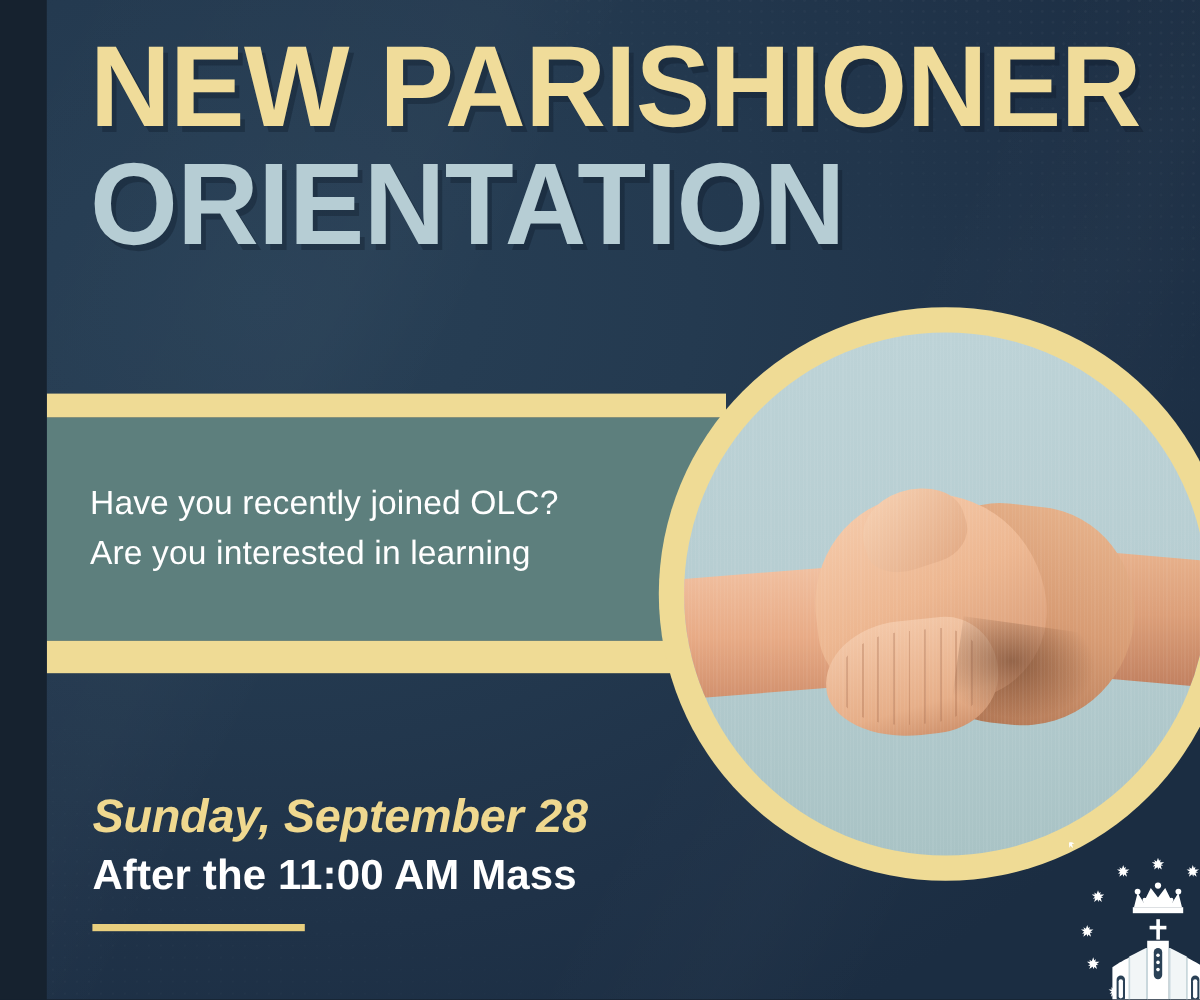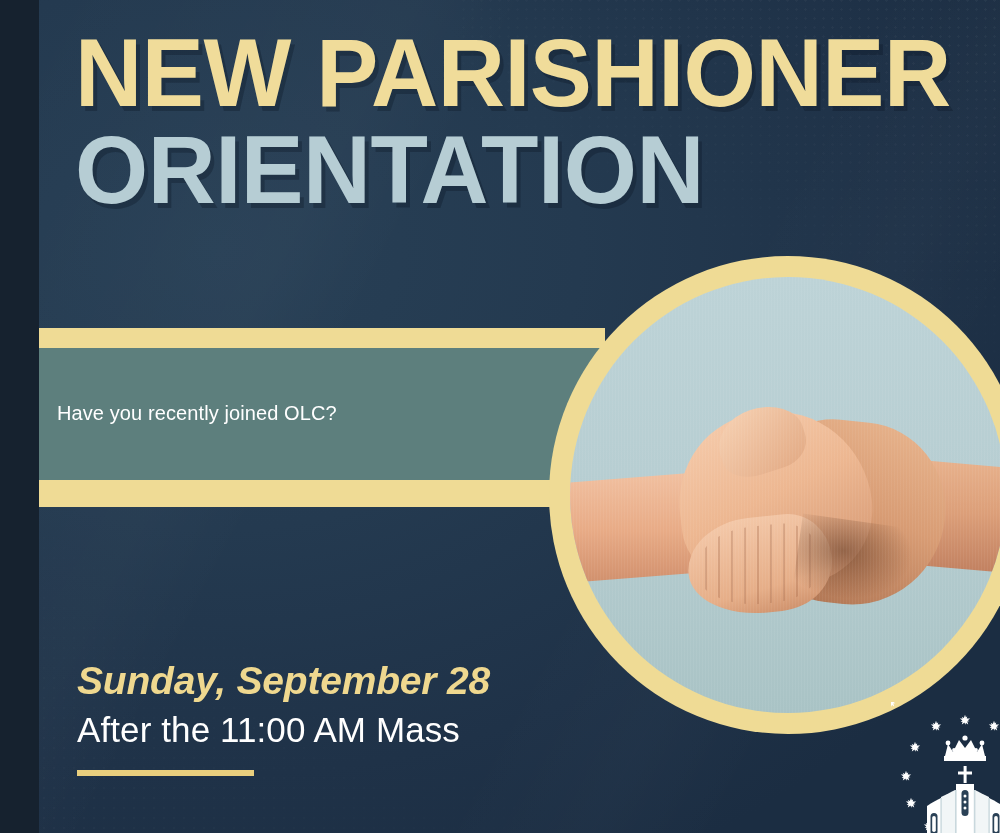--- a/index.html
+++ b/index.html
@@ -98,23 +98,23 @@
   }
   .panel-bar.bottom { height: 27px; }
   .panel-body {
     width: 100%;
     background: #5d7f7d;
     padding: 50px 0 52px 0;
     box-sizing: border-box;
   }
   .panel-text {
     margin: 0;
-    padding: 0 40px 0 18px;
+    padding: 0 40px 0 36px;
     color: #ffffff;
-    font-size: 20px;
+    font-size: 28px;
     line-height: 1.50;
     font-weight: 400;
     letter-spacing: 0.1px;
   }
   .panel-text .tl { display: block; }
 
   
   .photo-circle {
     position: absolute;
     left: 510px;
@@ -236,21 +236,21 @@
     font-weight: 800;
     letter-spacing: -0.2px;
     line-height: 1.08;
     white-space: nowrap;
     font-style: italic;
   }
   .date-sub {
     margin: 9px 0 0 0;
     color: #ffffff;
     font-size: 35px;
-    font-weight: 400;
+    font-weight: 700;
     letter-spacing: 0.1px;
     line-height: 1.1;
     white-space: nowrap;
   }
   .date-rule {
     margin-top: 20px;
     width: 177px;
     height: 6px;
     background: #e9cf7e;
   }
@@ -278,20 +278,21 @@
   <div class="headline">
     <span class="headline-line1">NEW PARISHIONER</span>
     <span class="headline-line2">ORIENTATION</span>
   </div>
 
   <div class="panel-wrap">
     <div class="panel-bar top"></div>
     <div class="panel-body">
       <p class="panel-text">
         <span class="tl">Have you recently joined OLC?</span>
+        <span class="tl">Are you interested in learning</span>
       </p>
     </div>
     <div class="panel-bar bottom"></div>
   </div>
 
   <div class="photo-circle">
     <div class="photo-inner">
       <div class="hs">
         <div class="arm-left"></div>
         <div class="arm-right"></div>

